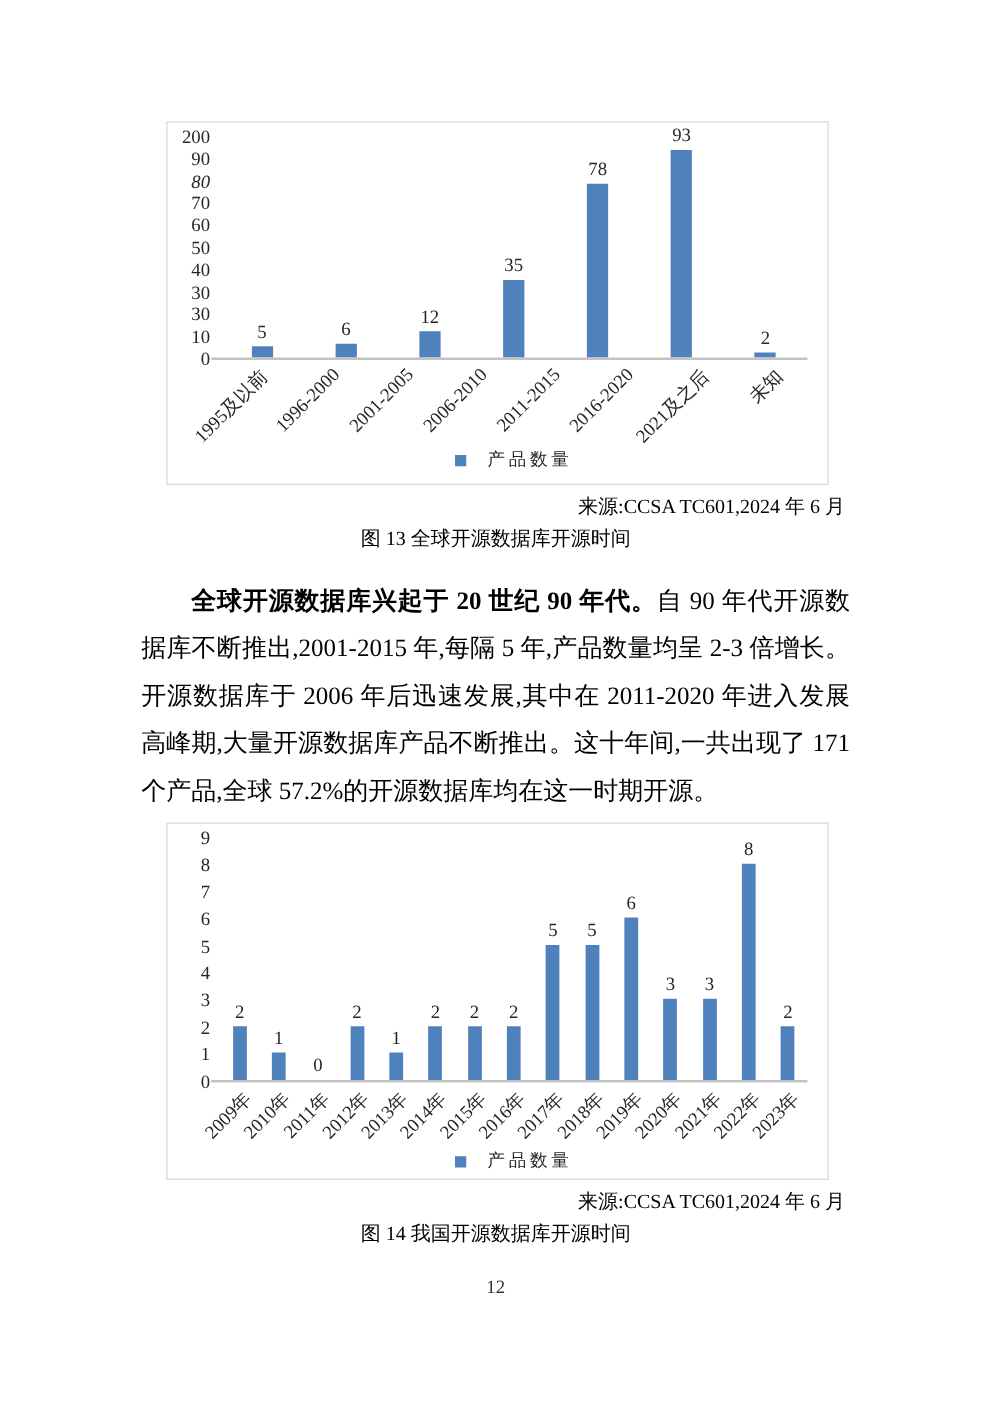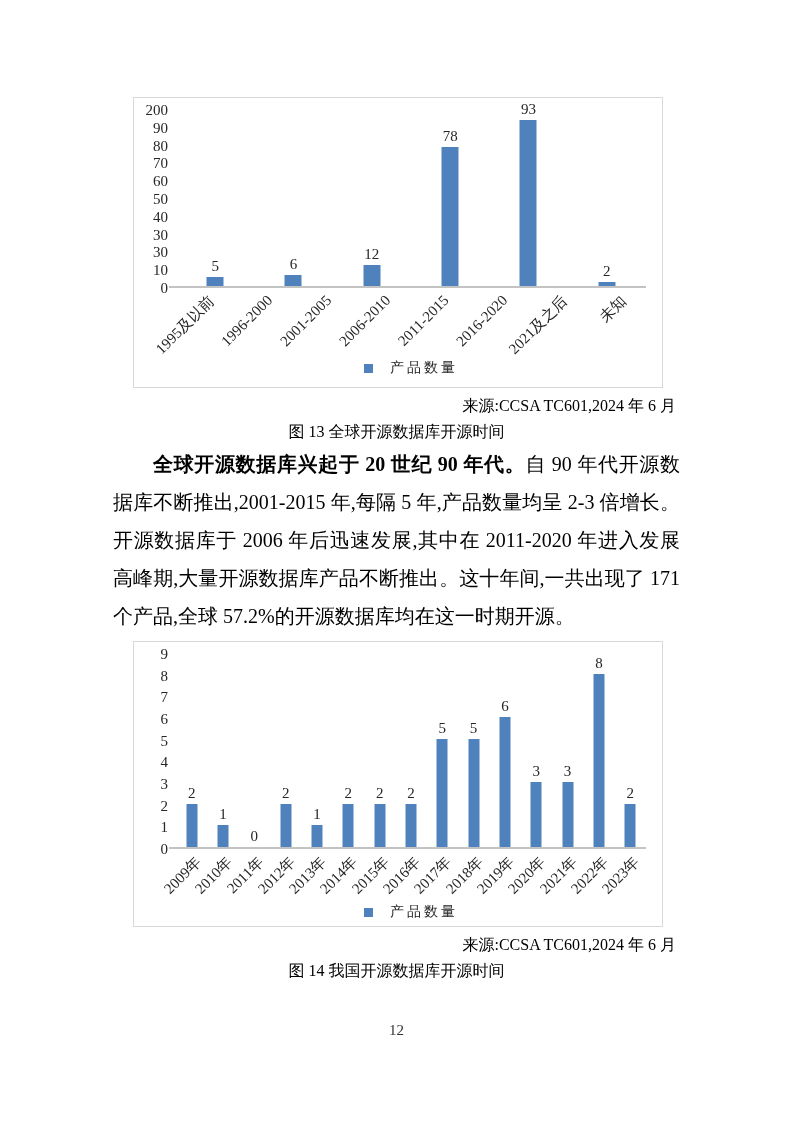--- a/index.html
+++ b/index.html
@@ -71,21 +71,21 @@
   
   .source-line {
     margin-top: 8px; padding-right: 4px;
     text-align: right; font-size: 16px; line-height: 20px;
   }
   .fig-caption {
     margin-top: 6px;
     text-align: center; font-size: 16px; line-height: 20px;
   }
   .body-paragraph {
-    margin-top: 3px;
+    margin-top: 20px;
     font-size: 20px; line-height: 38px;
     text-align: justify;
     text-indent: 2em;
   }
   .body-paragraph .lead { font-weight: bold; }
 
   .page-number {
     position: absolute; top: 1022px; left: 0; right: 0;
     text-align: center; font-size: 15px; color: #333;
   }
@@ -100,36 +100,40 @@
       <div class="plot-row">
         <div class="y-axis">
             <div class="y-tick" style="bottom: calc(0% - 8px);">0</div>
             <div class="y-tick" style="bottom: calc(10% - 8px);">10</div>
             <div class="y-tick" style="bottom: calc(20% - 8px);">30</div>
             <div class="y-tick" style="bottom: calc(30% - 8px);">30</div>
             <div class="y-tick" style="bottom: calc(40% - 8px);">40</div>
             <div class="y-tick" style="bottom: calc(50% - 8px);">50</div>
             <div class="y-tick" style="bottom: calc(60% - 8px);">60</div>
             <div class="y-tick" style="bottom: calc(70% - 8px); text-align: center;">70</div>
-            <div class="y-tick" style="bottom: calc(80% - 8px);">80</div>
+            <div class="y-tick" style="bottom: calc(80% - 8px); font-style: italic;">80</div>
             <div class="y-tick" style="bottom: calc(90% - 8px);">90</div>
             <div class="y-tick" style="bottom: calc(100% - 8px);">200</div>
           </div>
         <div class="plot">
             <div class="bar-col">
               <div class="bar" style="height: 5%; background: rgb(79, 129, 189);"></div>
               <div class="bar-val" style="bottom: calc(5% + 5px);">5</div>
             </div>
             <div class="bar-col">
               <div class="bar" style="height: 6%; background: rgb(79, 129, 189);"></div>
               <div class="bar-val" style="bottom: calc(6% + 5px);">6</div>
             </div>
             <div class="bar-col">
               <div class="bar" style="height: 12%; background: rgb(79, 129, 189);"></div>
               <div class="bar-val" style="bottom: calc(12% + 5px);">12</div>
+            </div>
+            <div class="bar-col">
+              <div class="bar" style="height: 35%; background: rgb(79, 129, 189);"></div>
+              <div class="bar-val" style="bottom: calc(35% + 5px);">35</div>
             </div>
             <div class="bar-col">
               <div class="bar" style="height: 78%; background: rgb(79, 129, 189);"></div>
               <div class="bar-val" style="bottom: calc(78% + 5px);">78</div>
             </div>
             <div class="bar-col">
               <div class="bar" style="height: 93%; background: rgb(79, 129, 189);"></div>
               <div class="bar-val" style="bottom: calc(93% + 5px);">93</div>
             </div>
             <div class="bar-col">

